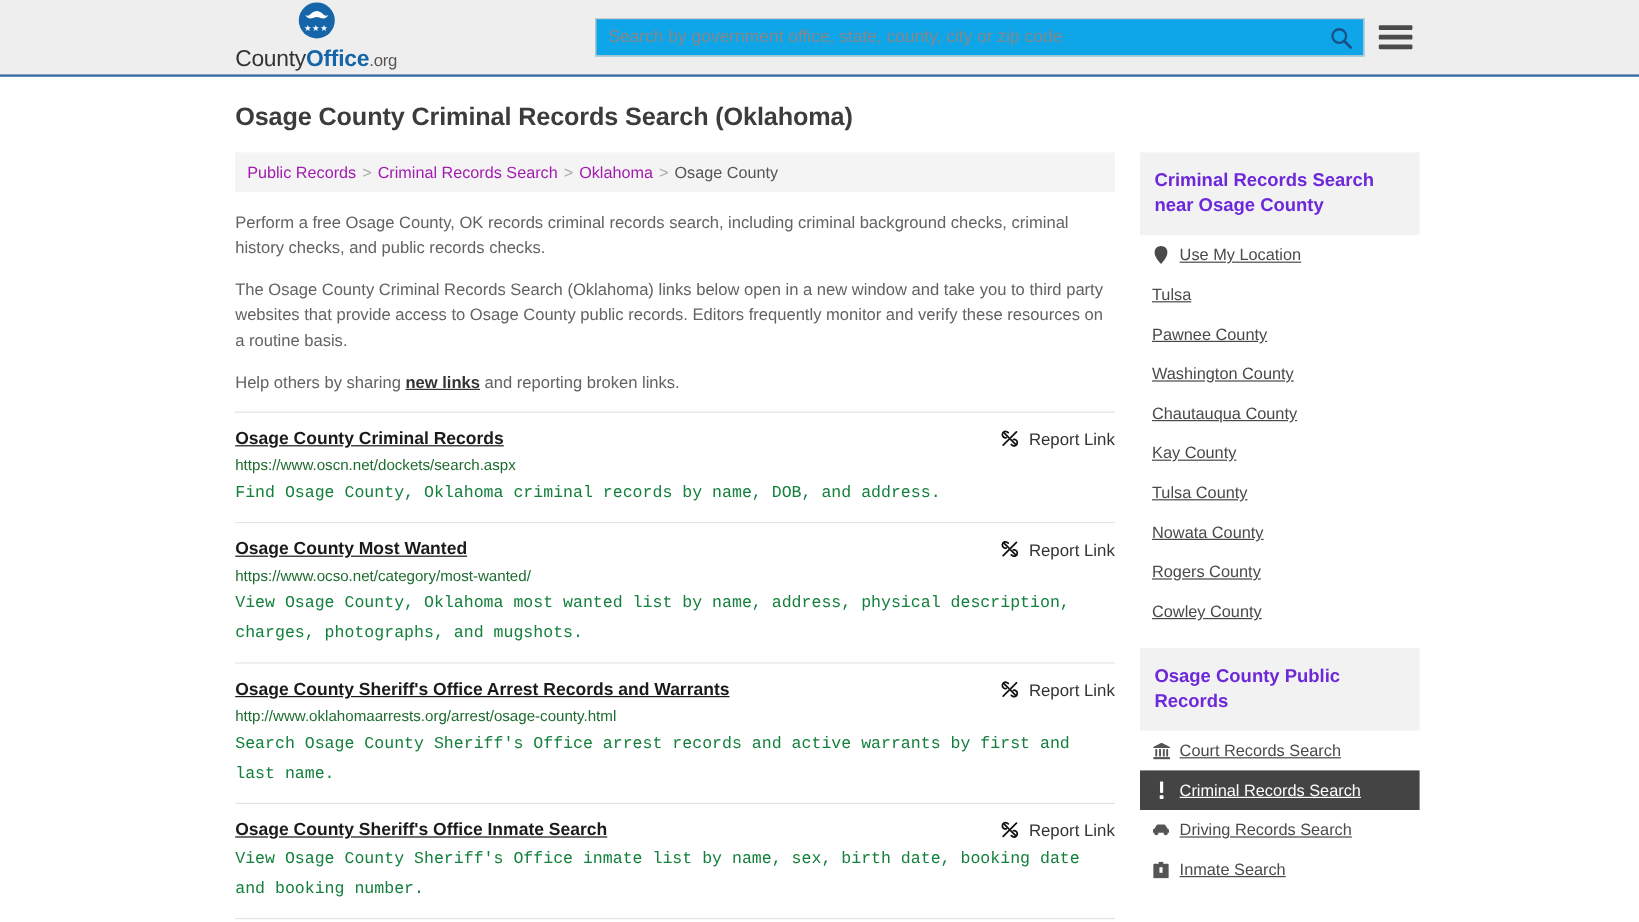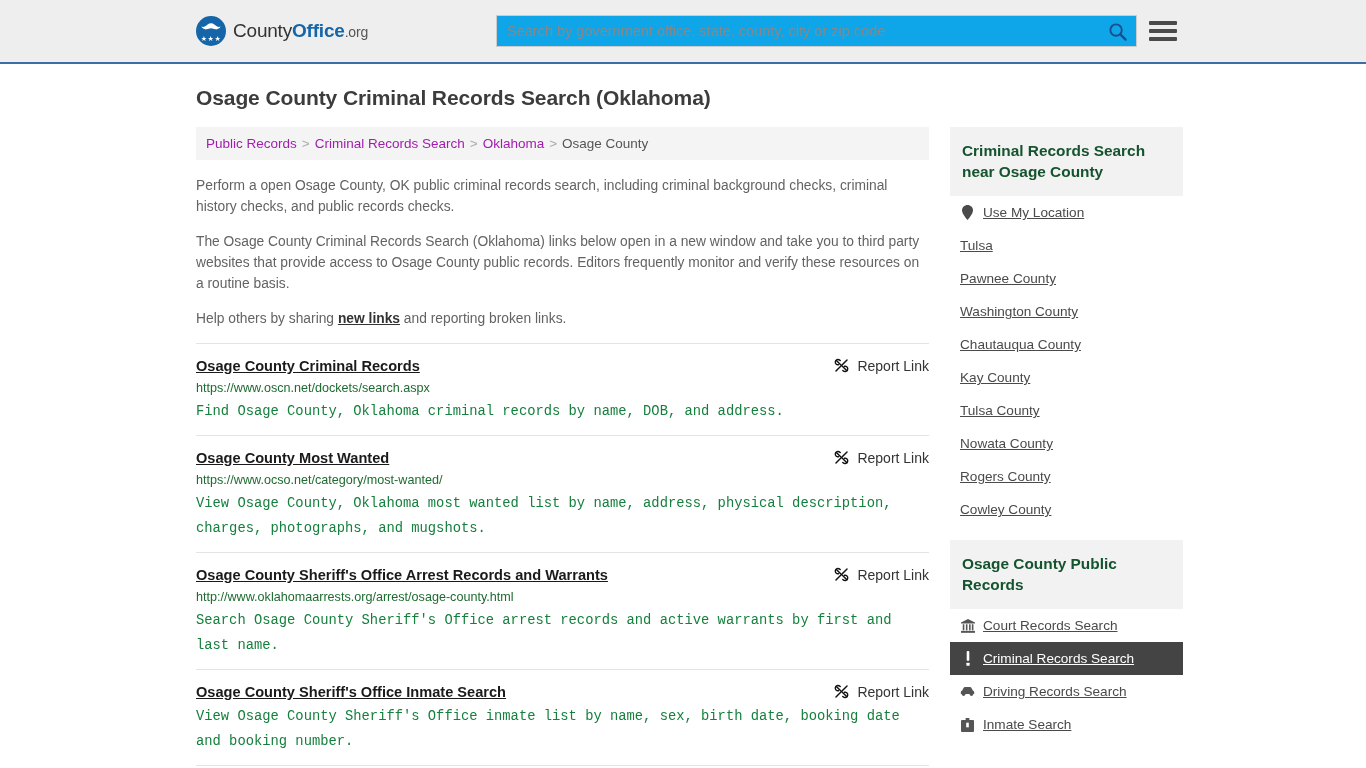--- a/index.html
+++ b/index.html
@@ -21,20 +21,21 @@
     align-items: center;
     position: relative;
   }
   .brand {
     position: absolute;
     left: 196px;
     display: flex;
     align-items: center;
     gap: 7px;
     text-decoration: none;
+    flex-direction: column;
   }
   .brand-mark {
     width: 30px; height: 30px;
     border-radius: 50%;
     background: #1565a8;
     display: inline-block;
     position: relative;
     flex: none;
   }
   .brand-mark .eagle {
@@ -187,21 +188,21 @@
     font-family: Liberation Mono, monospace;
   }
 
   
   .side-box { margin-bottom: 14px; }
   .side-head {
     background: #f2f2f2;
     padding: 13px 12px 14px 12px;
     font-size: 15.4px;
     font-weight: bold;
-    color: #14532d;
+    color: #6d28d9;
     line-height: 21px;
   }
   .side-list { padding: 0; margin: 0; list-style: none; }
   .side-item {
     display: flex;
     gap: 8px;
     padding: 9px 12px 9px 10px;
     font-size: 13.6px;
   }
   .side-item a {
@@ -260,21 +261,21 @@
 
   <div class="columns">
 
     <div class="col-main">
 
       <nav class="breadcrumb">
         <a href="#">Public Records</a><span class="sep">&gt;</span><a href="#">Criminal Records Search</a><span class="sep">&gt;</span><a href="#">Oklahoma</a><span class="sep">&gt;</span><span class="current">Osage County</span>
       </nav>
 
       <div class="intro">
-        <p>Perform a open Osage County, OK public criminal records search, including criminal background checks, criminal history checks, and public records checks.</p>
+        <p>Perform a free Osage County, OK records criminal records search, including criminal background checks, criminal history checks, and public records checks.</p>
         <p>The Osage County Criminal Records Search (Oklahoma) links below open in a new window and take you to third party websites that provide access to Osage County public records. Editors frequently monitor and verify these resources on a routine basis.</p>
         <p><span>Help others by sharing </span><a class="newlinks" href="#">new links</a><span> and reporting broken links.</span></p>
       </div>
 
       <div class="result">
         <div class="result-head">
           <a class="result-title" href="#">Osage County Criminal Records</a>
           <a class="report-link" href="#">
             <svg width="17" height="17" viewBox="0 0 20 20">
               <path d="M4 4 L9 9 M11 11 L16 16" stroke="#111" stroke-width="1.7" fill="none" stroke-linecap="round"></path>

